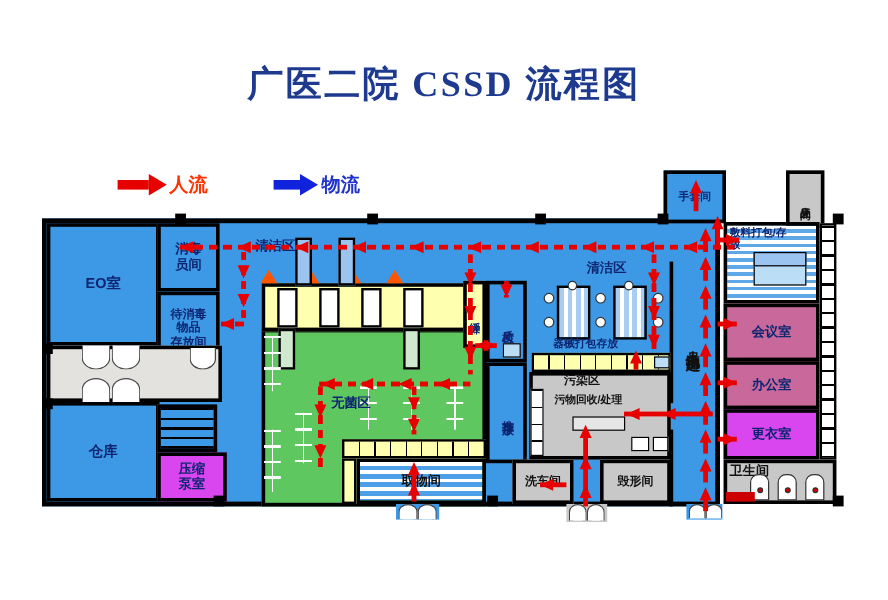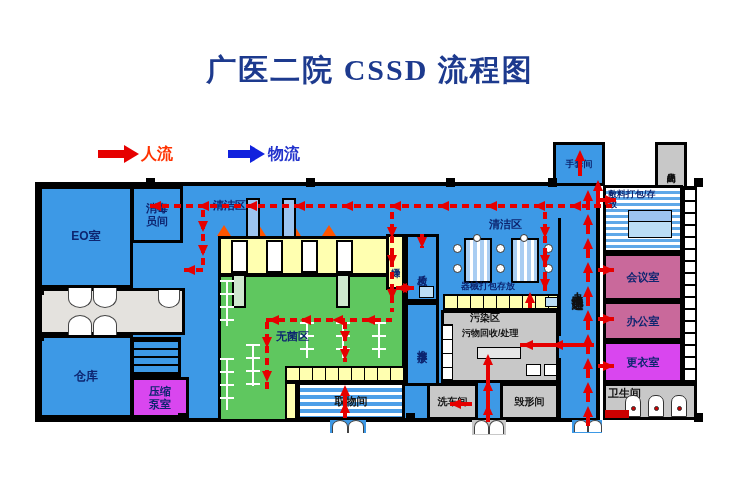--- a/index.html
+++ b/index.html
@@ -74,20 +74,25 @@
         <span class="lbl vert" style="font-size: 9px; color: rgb(17, 17, 17);">废品间</span>
       </div>
       <div class="room" style="left: 218px; top: 274px; width: 187px; height: 148px; background: rgb(95, 199, 95); border-width: 3px;"></div>
       <div class="room" style="left: 218px; top: 236px; width: 187px; height: 40px; background: rgb(255, 255, 176); border-width: 3px;"></div>
       <div class="room" style="left: 39px; top: 186px; width: 94px; height: 102px; background: rgb(61, 153, 230); border-width: 3px;">
         <span class="lbl" style="font-size: 12px; color: rgb(13, 37, 112);">EO室</span>
       </div>
       <div class="room" style="left: 131px; top: 186px; width: 52px; height: 57px; background: rgb(61, 153, 230); border-width: 3px;">
         <span class="lbl" style="font-size: 11px; color: rgb(13, 37, 112);">消毒
 员间</span>
+      </div>
+      <div class="room" style="left: 131px; top: 243px; width: 52px; height: 62px; background: rgb(61, 153, 230); border-width: 3px;">
+        <span class="lbl" style="font-size: 10px; color: rgb(13, 37, 112);">待消毒
+物品
+存放间</span>
       </div>
       <div class="room" style="left: 39px; top: 288px; width: 146px; height: 47px; background: rgb(228, 226, 222); border-width: 3px;"></div>
       <div class="room" style="left: 39px; top: 335px; width: 94px; height: 83px; background: rgb(61, 153, 230); border-width: 3px;">
         <span class="lbl" style="font-size: 12px; color: rgb(13, 37, 112);">仓库</span>
       </div>
       <div class="room" style="left: 131px; top: 337px; width: 50px; height: 40px; background: rgb(61, 153, 230); border-width: 3px;"></div>
       <div class="room" style="left: 131px; top: 377px; width: 58px; height: 41px; background: #d946ef; border-width: 3px;">
         <span class="lbl" style="font-size: 11px; color: rgb(13, 37, 112);">压缩
 泵室</span>
       </div>

